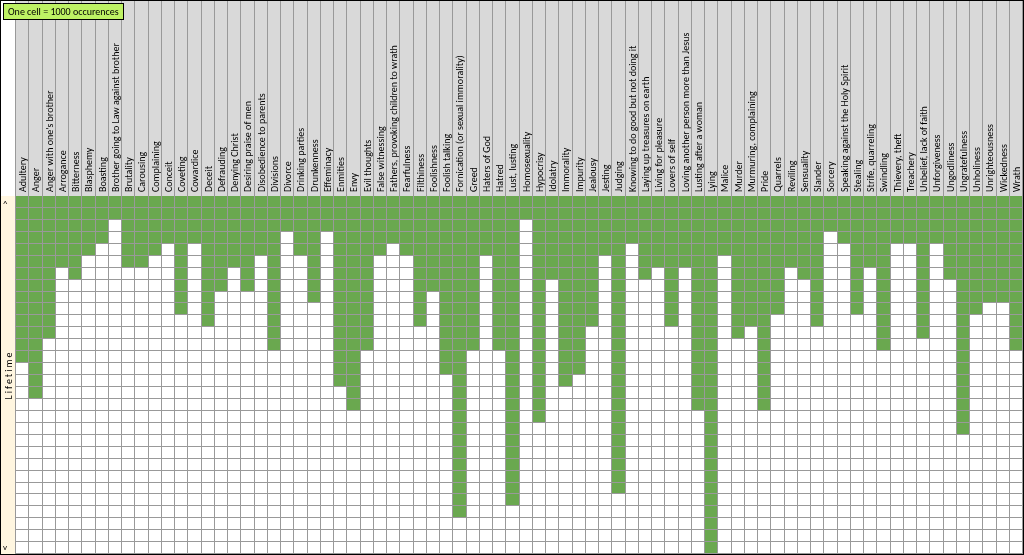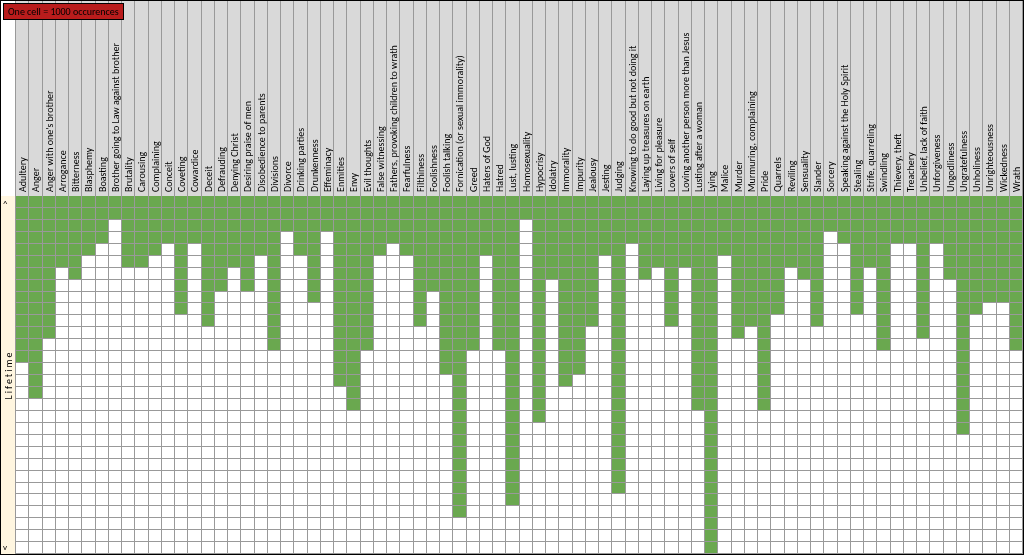--- a/index.html
+++ b/index.html
@@ -15,21 +15,21 @@
     position: relative;
     box-sizing: border-box;
     border: 1px solid #000;
     display: flex;
     flex-direction: column;
   }
   .legend {
     position: absolute;
     top: 2px;
     left: 2px;
-    background: #b91c1c;
+    background: #bef264;
     border: 1px solid #000;
     padding: 1px 4px;
     font-size: 10px;
     z-index: 5;
   }
   .header-row {
     display: flex;
     height: 195px;
     box-sizing: border-box;
   }

